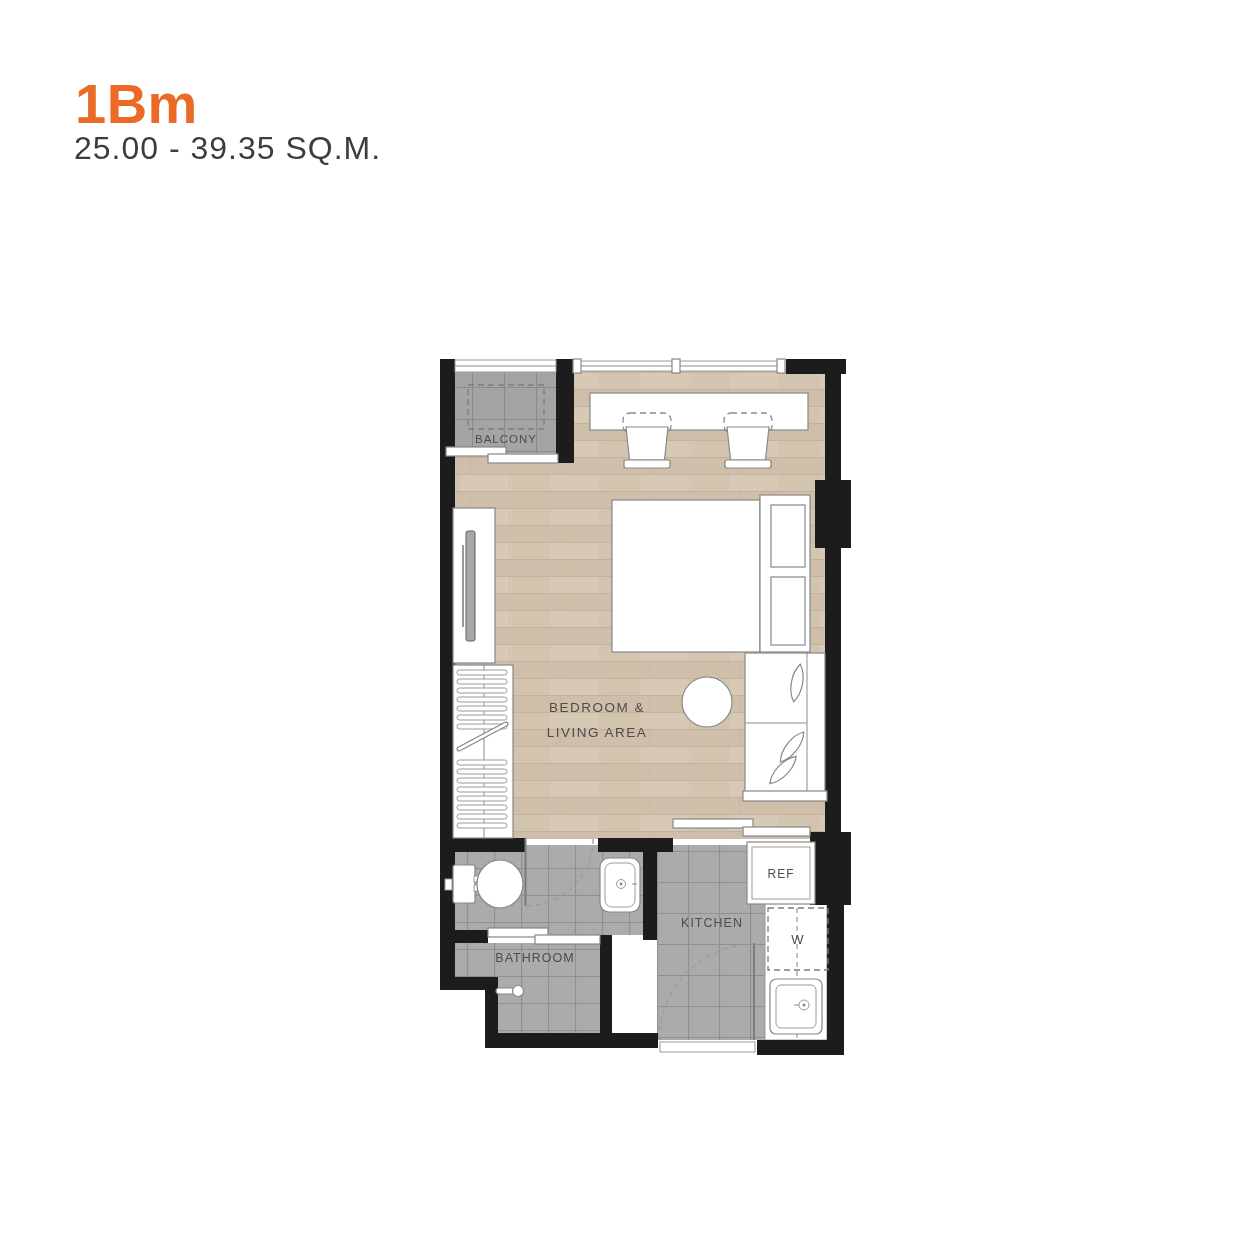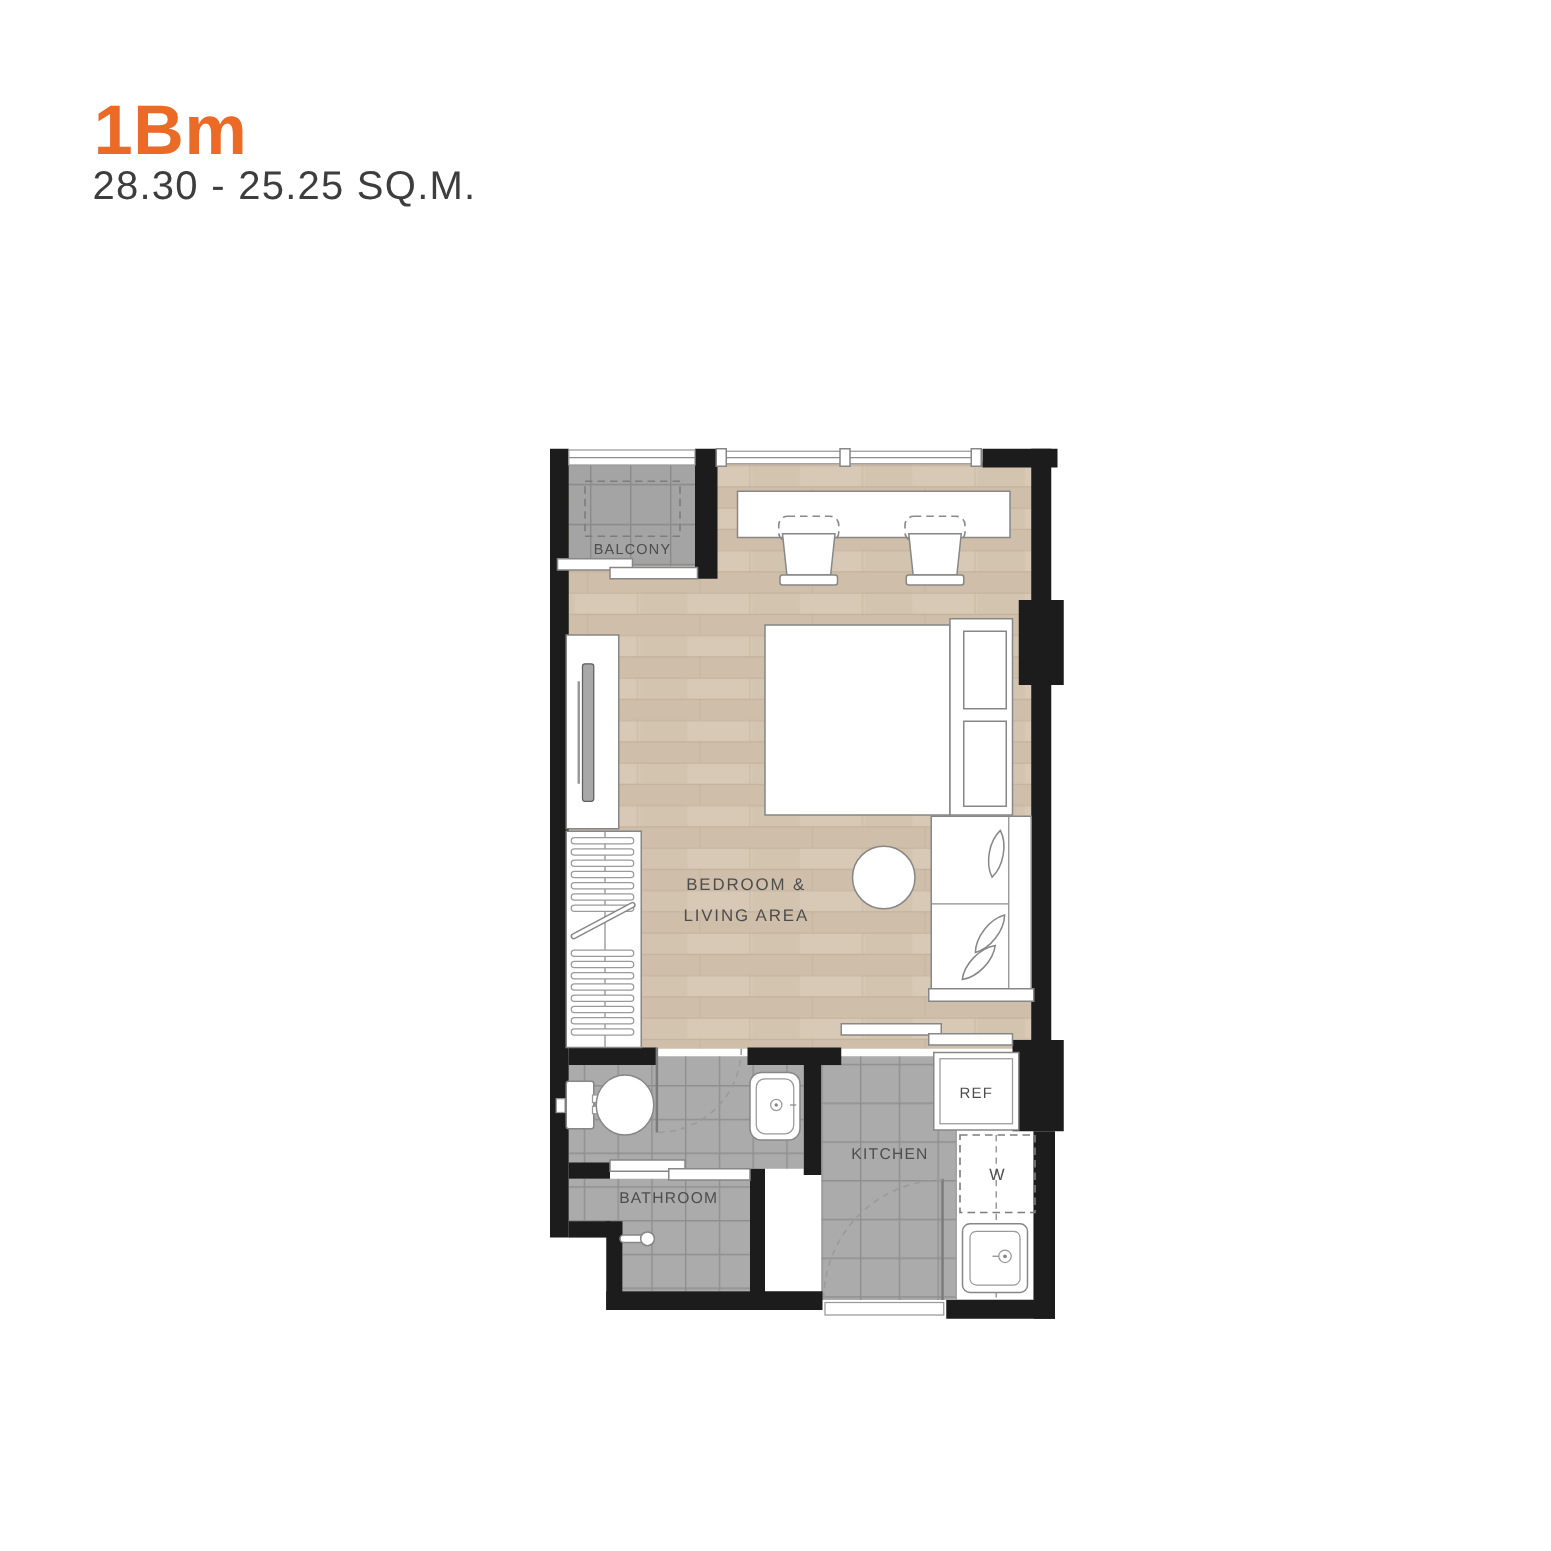--- a/index.html
+++ b/index.html
@@ -41,21 +41,21 @@
   .lbl-room{font-size:13.5px;letter-spacing:1.5px;}
   .lbl-bath{font-size:12.5px;}
   .lbl-kitchen{font-size:12.5px;}
   .lbl-ref{font-size:12px;letter-spacing:1px;}
   .lbl-w{font-size:13px;}
 </style>
 </head>
 <body>
 
 <div class="hdr-title">1Bm</div>
-<div class="hdr-sub">28.30 - 25.25 SQ.M.</div>
+<div class="hdr-sub">25.00 - 39.35 SQ.M.</div>
 
 <div class="plan-wrap">
 <svg width="412" height="718" viewBox="0 0 412 718">
   <defs>
     <pattern id="wood" width="90" height="34" patternUnits="userSpaceOnUse">
       <rect width="90" height="34" fill="#d3c4b0"></rect>
       <rect y="0" width="90" height="17" fill="#ccbca6" opacity="0.55"></rect>
       <rect x="20" y="17" width="52" height="17" fill="#d9ccba" opacity="0.7"></rect>
       <path d="M0 0.5 H90 M0 17.5 H90" stroke="#bfae96" stroke-width="1" opacity="0.75"></path>
       <path d="M30 0 V17 M70 17 V34" stroke="#bfae96" stroke-width="1" opacity="0.5"></path>

